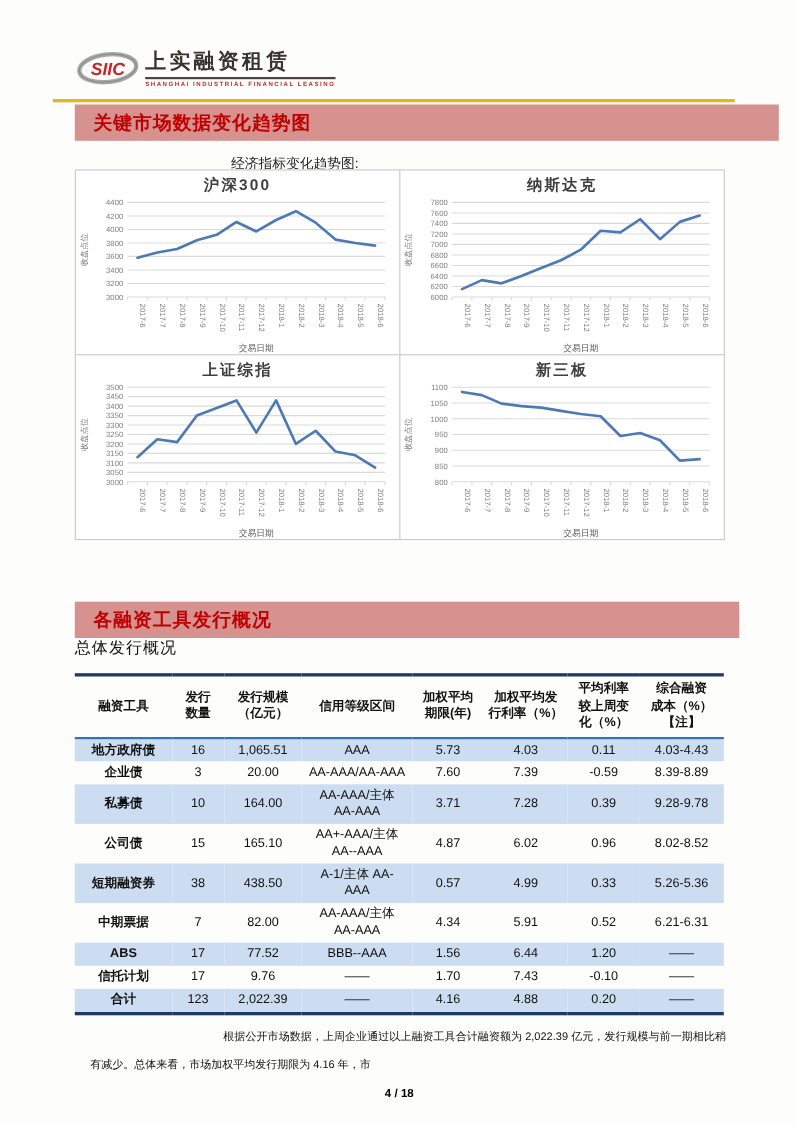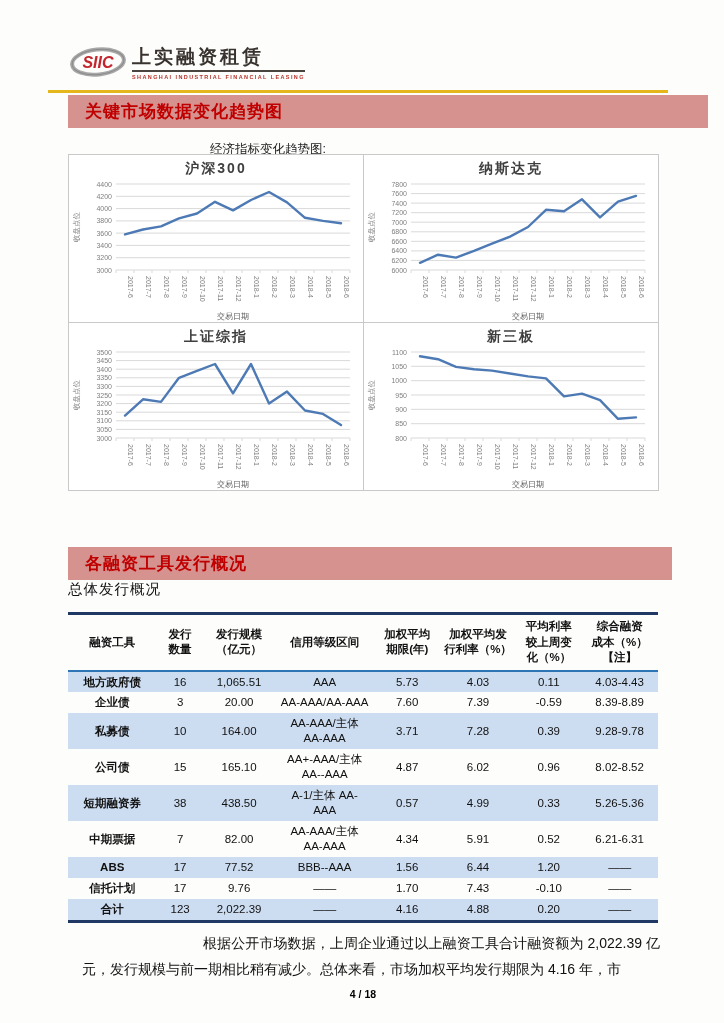--- a/index.html
+++ b/index.html
@@ -71,21 +71,21 @@
   }
   .issue-table td {
     text-align:center; vertical-align:middle; padding:3px 1px;
     line-height:1.3; white-space:pre-line;
   }
   .issue-table td:first-child { font-weight:bold; }
   .issue-table tr.stripe { background:var(--stripe,#cdddf1); }
 
   .closing-para {
     margin-top:7px; width:578px; margin-left:14px;
-    font-size:14px; line-height:26px; color:#111;
+    font-size:10px; line-height:26px; color:#111;
     text-align:justify; text-indent:121px;
   }
   .page-num { margin-top:6px; width:590px; text-align:center; font-size:10.5px; font-weight:bold; color:#000; }
 </style>
 </head>
 <body>
 
 <div class="page">
 
   <div class="logo">

